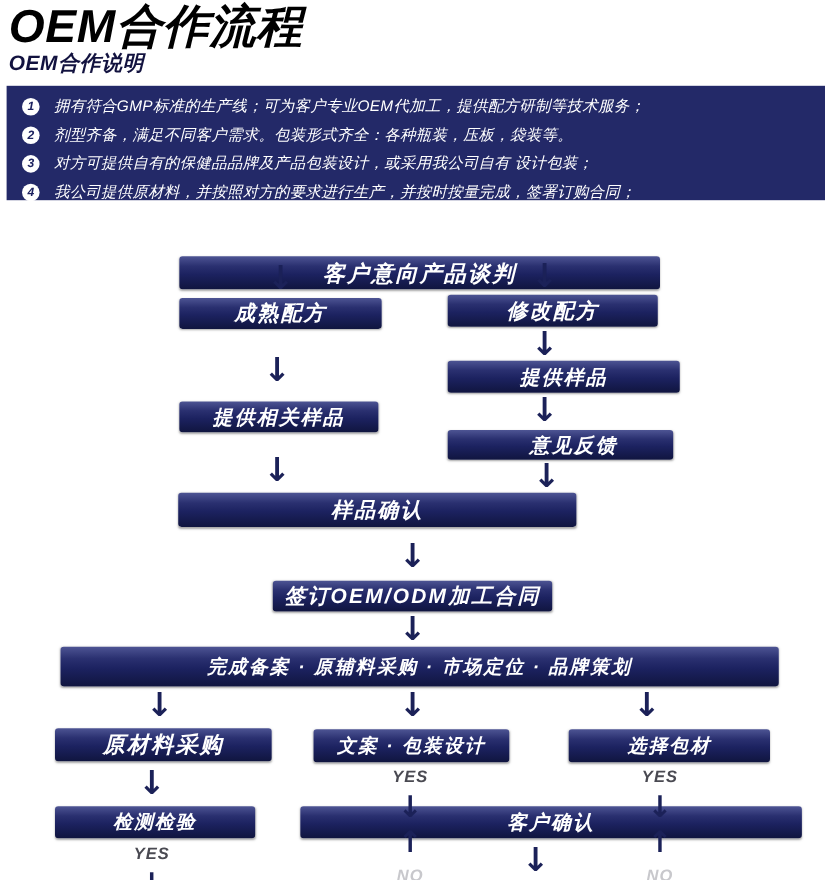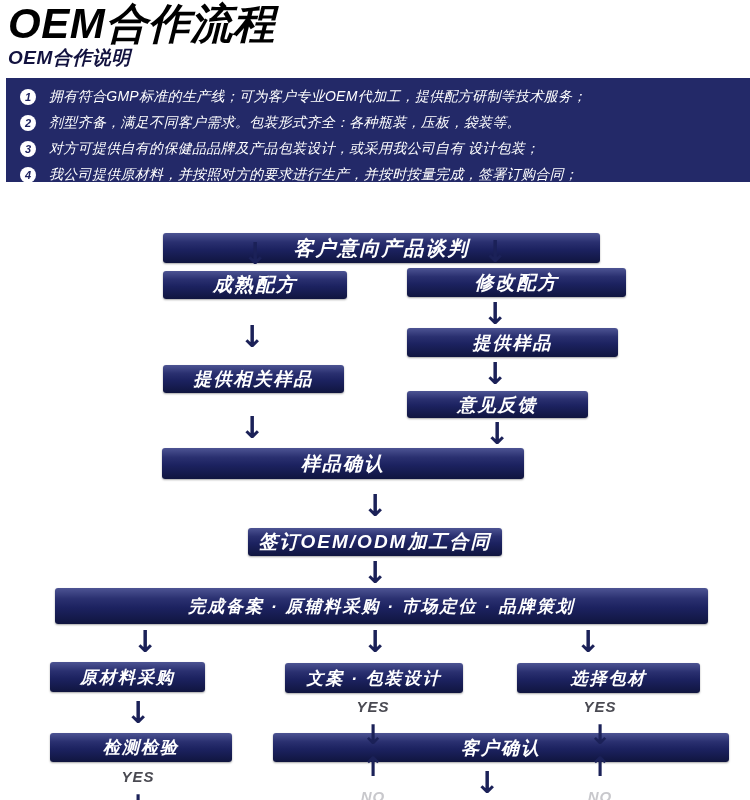--- a/index.html
+++ b/index.html
@@ -73,42 +73,42 @@
         <span class="note-text">我公司提供原材料，并按照对方的要求进行生产，并按时按量完成，签署订购合同；</span>
       </div>
     </div>
   <div class="flowchart" id="flowchart">
       <div class="flow-node" style="left: 163px; top: 207px; width: 437px; height: 30px; font-size: 20px; margin-top: 26px;">
         <span>客户意向产品谈判</span>
       </div>
       <div class="flow-node" style="left: 163px; top: 271px; width: 184px; height: 28px; font-size: 19px;">
         <span>成熟配方</span>
       </div>
-      <div class="flow-node" style="left: 407px; top: 268px; width: 219px; height: 29px; font-size: 19px;">
+      <div class="flow-node" style="left: 407px; top: 268px; width: 191px; height: 29px; font-size: 19px;">
         <span>修改配方</span>
       </div>
       <div class="flow-node" style="left: 407px; top: 328px; width: 211px; height: 29px; font-size: 18px;">
         <span>提供样品</span>
       </div>
       <div class="flow-node" style="left: 163px; top: 365px; width: 181px; height: 28px; font-size: 18px;">
         <span>提供相关样品</span>
       </div>
-      <div class="flow-node" style="left: 407px; top: 391px; width: 181px; height: 27px; font-size: 18px;">
+      <div class="flow-node" style="left: 407px; top: 391px; width: 181px; height: 27px; font-size: 18px; padding-left: 24px;">
         <span>意见反馈</span>
       </div>
       <div class="flow-node" style="left: 162px; top: 448px; width: 362px; height: 31px; font-size: 19px;">
         <span>样品确认</span>
       </div>
       <div class="flow-node" style="left: 248px; top: 528px; width: 254px; height: 28px; font-size: 19px; justify-content: center;">
         <span>签订OEM/ODM加工合同</span>
       </div>
       <div class="flow-node" style="left: 55px; top: 588px; width: 653px; height: 36px; font-size: 17px;">
         <span>完成备案 · 原辅料采购 · 市场定位 · 品牌策划</span>
       </div>
-      <div class="flow-node" style="left: 50px; top: 662px; width: 155px; height: 30px; font-size: 17px;">
+      <div class="flow-node" style="left: 50px; top: 662px; width: 197px; height: 30px; font-size: 20px;">
         <span>原材料采购</span>
       </div>
       <div class="flow-node" style="left: 285px; top: 663px; width: 178px; height: 30px; font-size: 17px; text-align: center;">
         <span>文案 · 包装设计</span>
       </div>
       <div class="flow-node" style="left: 517px; top: 663px; width: 183px; height: 30px; font-size: 17px;">
         <span>选择包材</span>
       </div>
       <div class="flow-node" style="left: 50px; top: 733px; width: 182px; height: 29px; font-size: 17px;">
         <span>检测检验</span>

